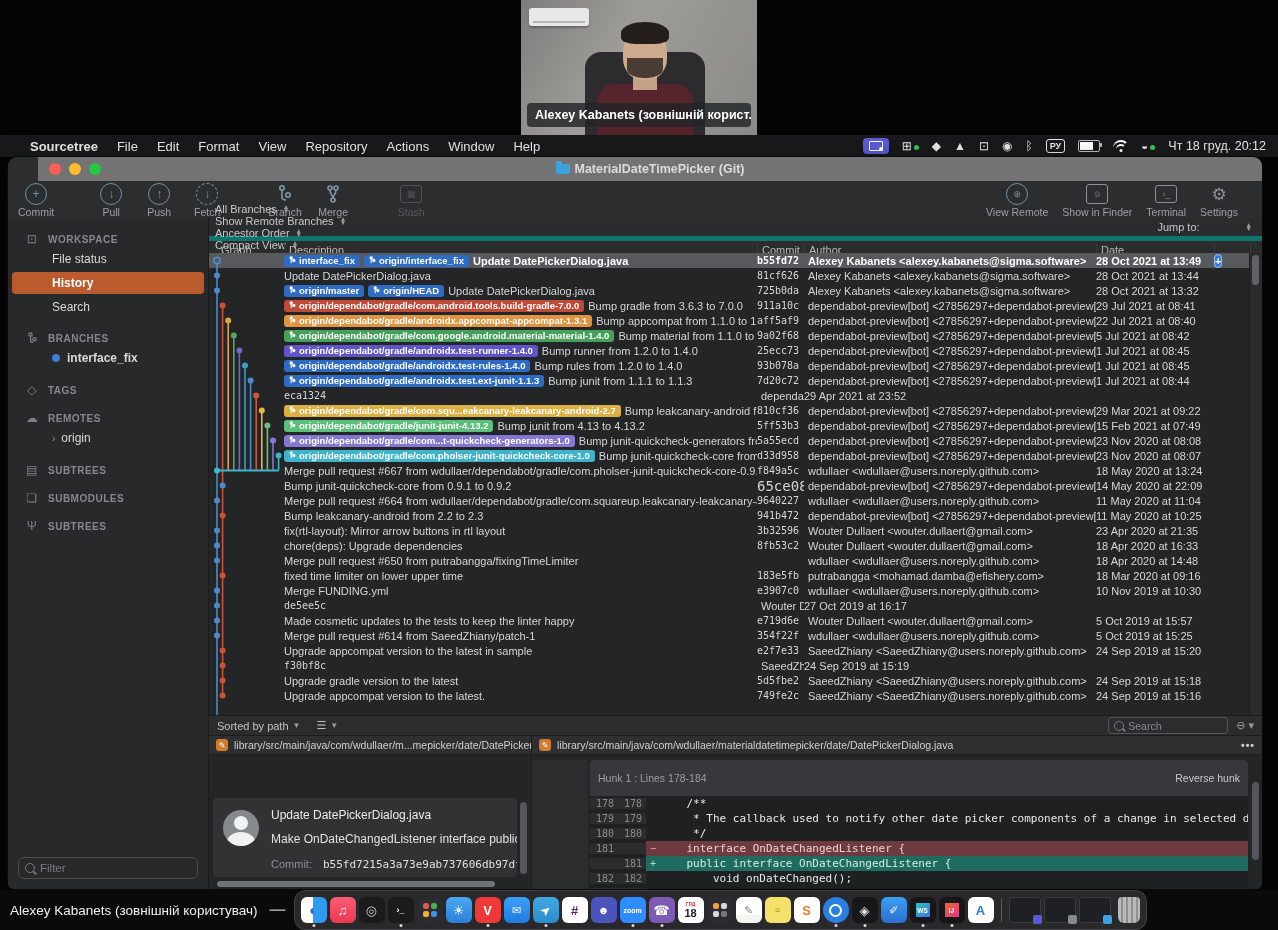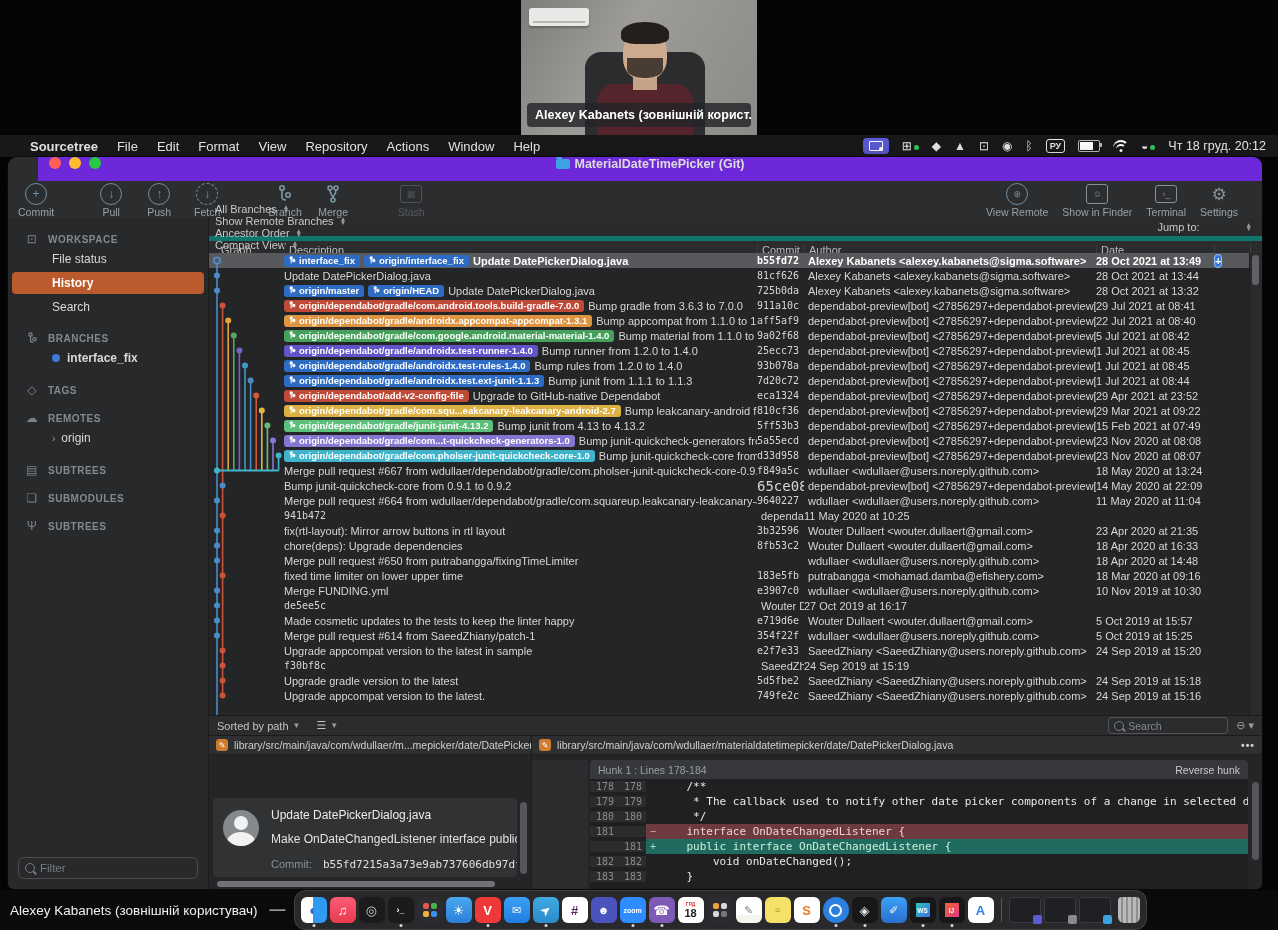--- a/index.html
+++ b/index.html
@@ -36,21 +36,21 @@
   .wifi{position:relative;width:15px;height:11px;}
   .wifi i{position:absolute;left:50%;bottom:0;transform:translateX(-50%);border:solid #fff;border-width:2px 2px 0 0;border-radius:50%;border-color:#fff transparent transparent transparent;}
   .wifi .w1{width:14px;height:14px;bottom:-4px;}
   .wifi .w2{width:8px;height:8px;bottom:-2px;}
   .wifi .w3{width:3px;height:3px;background:#fff;border:none;border-radius:50%;bottom:0;}
   .greendot{width:5px;height:5px;background:#35c759;border-radius:50%;display:inline-block;margin-left:2px;}
   .clock{font-size:12.5px;}
 
   
   #win{position:absolute;left:8px;top:157px;width:1254px;height:732px;background:#2c2d2f;border-radius:9px 9px 6px 6px;box-shadow:0 0 0 1px #0a0a0a,0 12px 30px rgba(0,0,0,.6);overflow:hidden;}
-  #titlebar{height:24px;display:flex;align-items:flex-start;position:relative;background:#6d28d9;margin-left:30px;}
+  #titlebar{height:24px;display:flex;align-items:center;position:relative;background:#737373;margin-left:30px;}
   .lights{display:flex;gap:8px;margin-left:11px;}
   .light{width:12px;height:12px;border-radius:50%;}
   .l-red{background:#ff5f57;}.l-yel{background:#febc2e;}.l-grn{background:#28c840;}
   #wintitle{position:absolute;left:0;right:0;text-align:center;color:#dcdcdc;font-size:12.5px;font-weight:bold;}
   .folder{display:inline-block;width:14px;height:10px;background:#3ba3e0;border-radius:2px;position:relative;vertical-align:-1px;margin-right:5px;}
   .folder:before{content:"";position:absolute;top:-3px;left:0;width:6px;height:3px;background:#3ba3e0;border-radius:2px 2px 0 0;}
 
   #toolbar{height:37px;display:flex;align-items:flex-start;padding:2px 10px 0 10px;background:#2c2d2f;}
   .tbtn{display:flex;flex-direction:column;align-items:center;margin-right:14px;min-width:34px;}
   .tbtn .ic{height:22px;display:flex;align-items:center;justify-content:center;color:#7f98a8;}
@@ -122,21 +122,21 @@
   .cm-lab{color:#8b8f93;width:52px;flex:none;}
   .cm-val{color:#e0e0e0;}
   .cm-link{color:#4d9fd6;text-decoration:underline;}
   #bl-vscroll{position:absolute;right:4px;top:66px;width:7px;height:72px;background:#55565a;border-radius:4px;}
   #bl-hscroll{position:absolute;left:8px;bottom:2px;width:278px;height:6px;background:#717276;border-radius:3px;}
 
   #bright{flex:1;position:relative;background:#242527;min-width:0;}
   #bright .filehdr{justify-content:flex-start;}
   .dots3{margin-left:auto;color:#cfcfcf;letter-spacing:1px;font-weight:bold;}
   #hunk{position:absolute;left:58px;right:14px;top:24px;bottom:0;background:#1f2022;border-radius:4px 4px 0 0;overflow:hidden;}
-  #hunkhdr{height:19px;background:#37383b;display:flex;align-items:center;font-size:10.5px;color:#9a9ea2;padding:0 8px;}
+  #hunkhdr{height:36px;background:#37383b;display:flex;align-items:center;font-size:10.5px;color:#9a9ea2;padding:0 8px;}
   #revhunk{margin-left:auto;color:#c8c8c8;}
   .dline{display:flex;height:15px;font-size:11px;align-items:center;}
   .gut{width:56px;flex:none;background:#2b2c2e;color:#8a8a8a;display:flex;font-size:10px;}
   .gut span{width:26px;text-align:right;padding-right:4px;}
   .dmark{width:14px;flex:none;text-align:center;font-size:10px;}
   .dcode{white-space:pre;color:#e8e8e8;flex:1;}
   .dline.del{background:transparent;}
   .dline.del .band{background:#6d3a3f;}
   .dline.add .band{background:#206b5f;}
   .band{display:flex;flex:1;height:100%;align-items:center;}
@@ -628,33 +628,20 @@
                 </span>
                 <span>Bump junit from 1.1.1 to 1.1.3</span>
               </div>
               <div class="c-commit mono" style="font-size: 10px;">7d20c72</div>
               <div class="c-author">dependabot-preview[bot] &lt;27856297+dependabot-preview[bot]...</div>
               <div class="c-date">1 Jul 2021 at 08:44</div>
               <div></div>
             </div>
             <div class="trow">
               <div class="c-graph"></div>
-              <div class="c-desc">
-                <span class="badge" style="background: rgb(191, 74, 56);">
-                  <svg width="7" height="9" viewBox="0 0 8 10">
-                    <g stroke="#fff" stroke-width="1.2" fill="#fff">
-                      <circle cx="2.5" cy="2" r="1.3"></circle>
-                      <circle cx="5.5" cy="5" r="1.3"></circle>
-                      <path d="M2.5 3v5" fill="none"></path>
-                    </g>
-                  </svg>
-                  <span>origin/dependabot/add-v2-config-file</span>
-                </span>
-                <span>Upgrade to GitHub-native Dependabot</span>
-              </div>
               <div class="c-commit mono" style="font-size: 10px;">eca1324</div>
               <div class="c-author">dependabot-preview[bot] &lt;27856297+dependabot-preview[bot]...</div>
               <div class="c-date">29 Apr 2021 at 23:52</div>
               <div></div>
             </div>
             <div class="trow">
               <div class="c-graph"></div>
               <div class="c-desc">
                 <span class="badge" style="background: rgb(221, 176, 67);">
                   <svg width="7" height="9" viewBox="0 0 8 10">
@@ -758,20 +745,23 @@
               <div class="c-desc">
                 <span>Merge pull request #664 from wdullaer/dependabot/gradle/com.squareup.leakcanary-leakcanary-android-2.3</span>
               </div>
               <div class="c-commit mono" style="font-size: 10px;">9640227</div>
               <div class="c-author">wdullaer &lt;wdullaer@users.noreply.github.com&gt;</div>
               <div class="c-date">11 May 2020 at 11:04</div>
               <div></div>
             </div>
             <div class="trow">
               <div class="c-graph"></div>
+              <div class="c-desc">
+                <span>Bump leakcanary-android from 2.2 to 2.3</span>
+              </div>
               <div class="c-commit mono" style="font-size: 10px;">941b472</div>
               <div class="c-author">dependabot-preview[bot] &lt;27856297+dependabot-preview[bot]...</div>
               <div class="c-date">11 May 2020 at 10:25</div>
               <div></div>
             </div>
             <div class="trow">
               <div class="c-graph"></div>
               <div class="c-desc">
                 <span>fix(rtl-layout): Mirror arrow buttons in rtl layout</span>
               </div>

